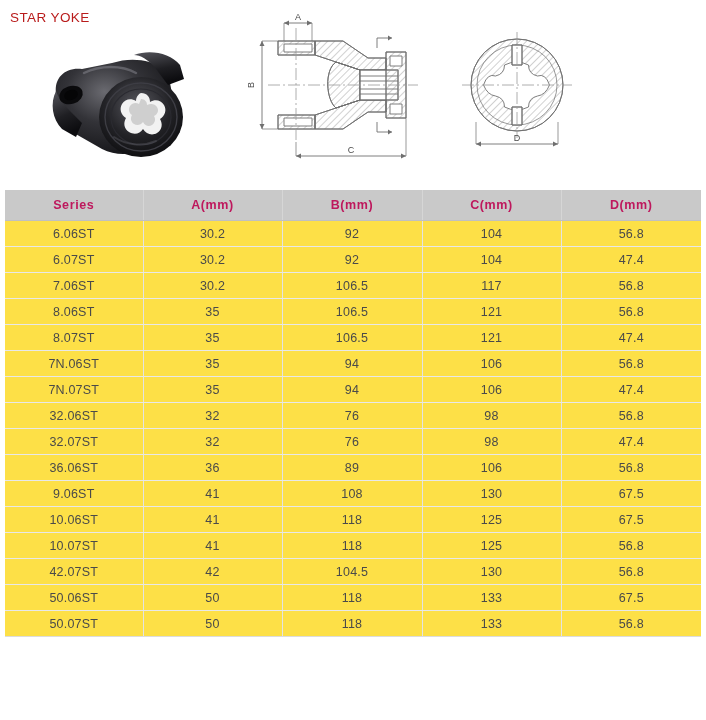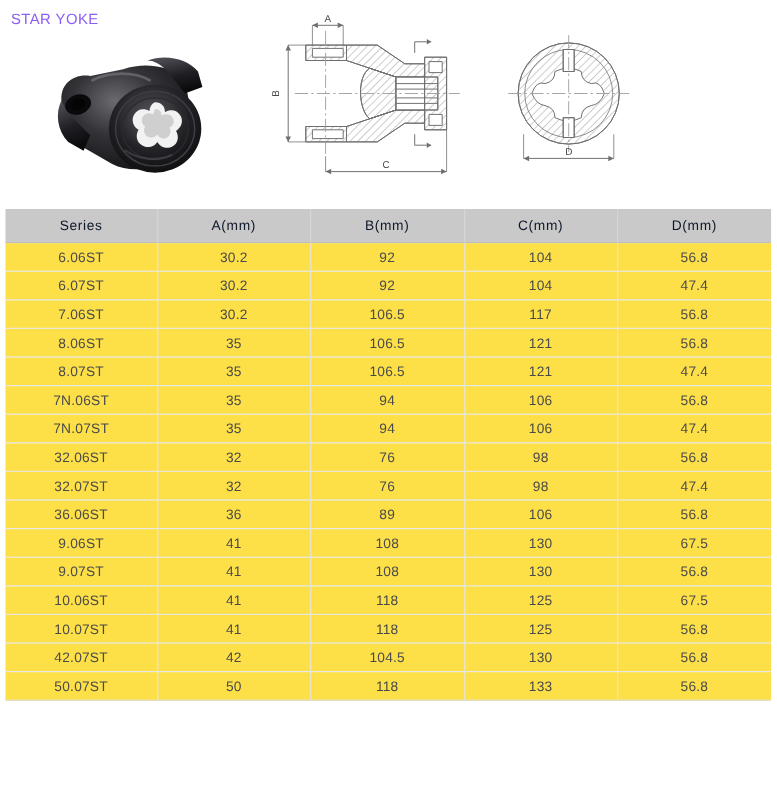--- a/index.html
+++ b/index.html
@@ -16,21 +16,21 @@
     position: relative;
   }
 
   
   .page-title {
     position: absolute;
     left: 10px;
     top: 10px;
     font-size: 13.5px;
     letter-spacing: 0.4px;
-    color: #8b5cf6;
+    color: #b91c1c;
     font-weight: 400;
     white-space: nowrap;
   }
 
   
   .figures {
     position: absolute;
     left: 0;
     top: 0;
     width: 706px;
@@ -61,23 +61,23 @@
     table-layout: fixed;
   }
   table.spec-table col.c-series { width: 138px; }
   table.spec-table col.c-a      { width: 139px; }
   table.spec-table col.c-b      { width: 140px; }
   table.spec-table col.c-c      { width: 139px; }
   table.spec-table col.c-d      { width: 140px; }
 
   table.spec-table thead th {
     background: #c9c9c9;
-    color: #0f172a;
+    color: #be185d;
     font-size: 12.5px;
-    font-weight: normal;
+    font-weight: bold;
     letter-spacing: 0.6px;
     height: 30px;
     text-align: center;
     vertical-align: middle;
     border-right: 1px solid #d6d6d6;
     border-bottom: 1px solid #c0c0c0;
     padding: 0;
   }
   table.spec-table thead th:last-child { border-right: none; }
 
@@ -358,27 +358,20 @@
           <td>106</td>
           <td>56.8</td>
         </tr>
         <tr class="row-odd">
           <td>9.06ST</td>
           <td>41</td>
           <td>108</td>
           <td>130</td>
           <td>67.5</td>
         </tr>
-        <tr class="row-even">
-          <td>9.07ST</td>
-          <td>41</td>
-          <td>108</td>
-          <td>130</td>
-          <td>56.8</td>
-        </tr>
         <tr class="row-odd">
           <td>10.06ST</td>
           <td>41</td>
           <td>118</td>
           <td>125</td>
           <td>67.5</td>
         </tr>
         <tr class="row-even">
           <td>10.07ST</td>
           <td>41</td>
@@ -386,20 +379,27 @@
           <td>125</td>
           <td>56.8</td>
         </tr>
         <tr class="row-even">
           <td>42.07ST</td>
           <td>42</td>
           <td>104.5</td>
           <td>130</td>
           <td>56.8</td>
         </tr>
+        <tr class="row-odd">
+          <td>50.06ST</td>
+          <td>50</td>
+          <td>118</td>
+          <td>133</td>
+          <td>67.5</td>
+        </tr>
         <tr class="row-even">
           <td>50.07ST</td>
           <td>50</td>
           <td>118</td>
           <td>133</td>
           <td>56.8</td>
         </tr>
       </tbody>
   </table>
 </div>

